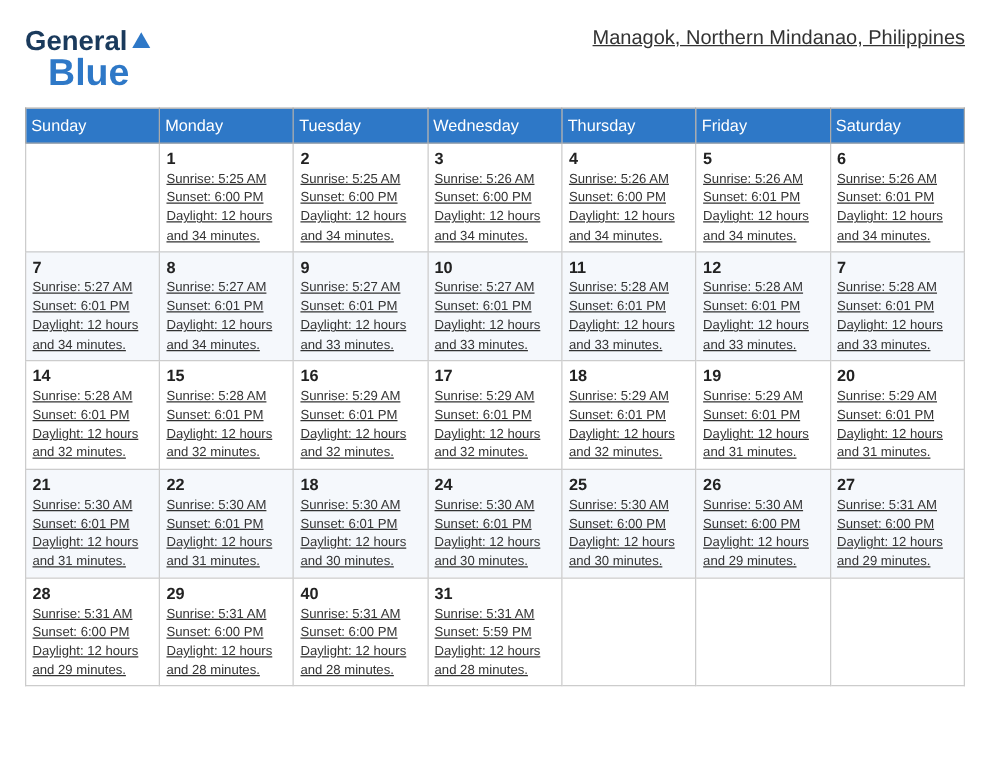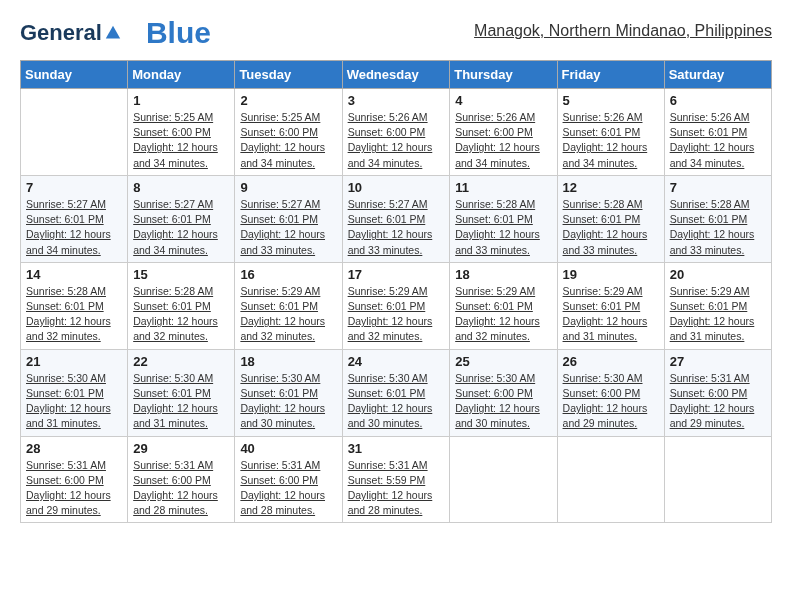--- a/index.html
+++ b/index.html
@@ -11,23 +11,22 @@
       padding: 20px;
     }
     .header {
       display: flex;
       justify-content: space-between;
       align-items: flex-start;
       margin-bottom: 10px;
     }
     .logo {
       display: flex;
-      flex-direction: row;
-      align-items: flex-start;
-      gap: 24px;
+      flex-direction: column;
+      align-items: center;
     }
     .logo-text {
       display: flex;
       align-items: center;
       font-size: 22px;
       font-weight: bold;
       color: #1a3a5c;
     }
     .logo-general { color: #1a3a5c; }
     .logo-blue { color: #2e78c7; }
@@ -53,21 +52,21 @@
     }
     .calendar {
       width: 100%;
       border-collapse: collapse;
       border: 1px solid #ccc;
     }
     .calendar th {
       background: #2e78c7;
       color: #fff;
       font-size: 13px;
-      font-weight: bold;
+      font-weight: normal;
       padding: 6px 4px;
       text-align: left;
       border: 1px solid #aaa;
     }
     .calendar td {
       vertical-align: top;
       padding: 4px 5px;
       font-size: 10.5px;
       border: 1px solid #ccc;
       width: 108px;

